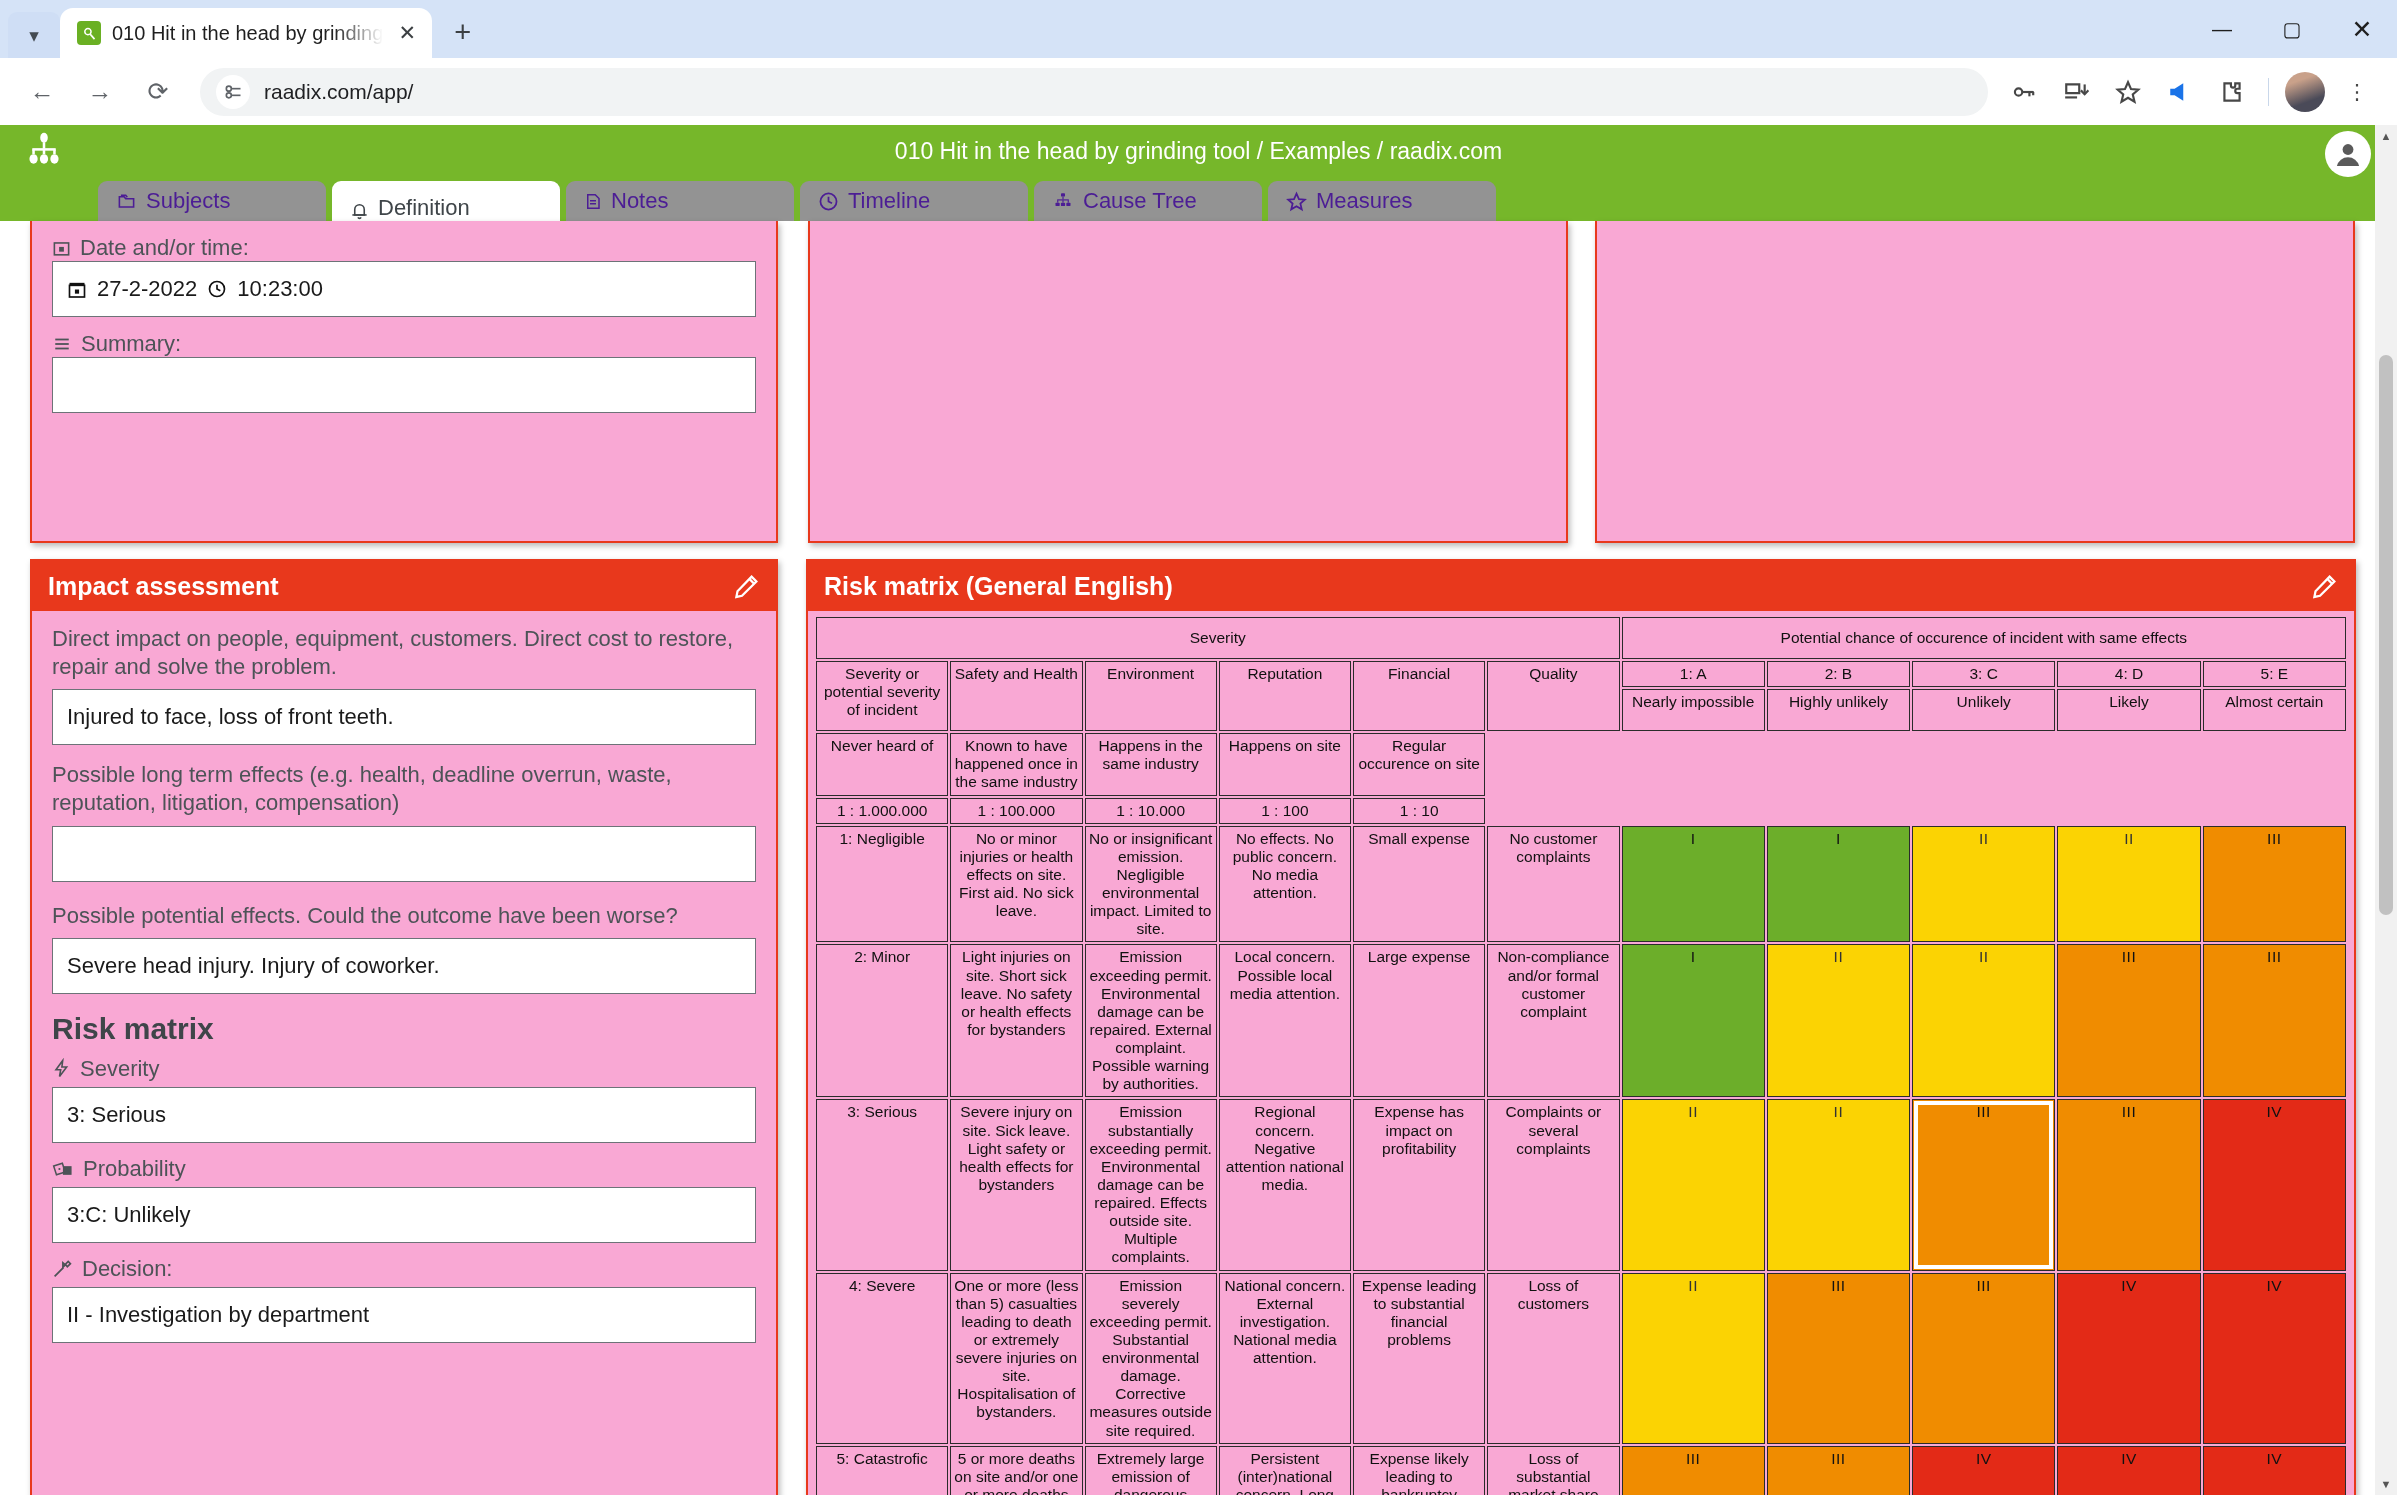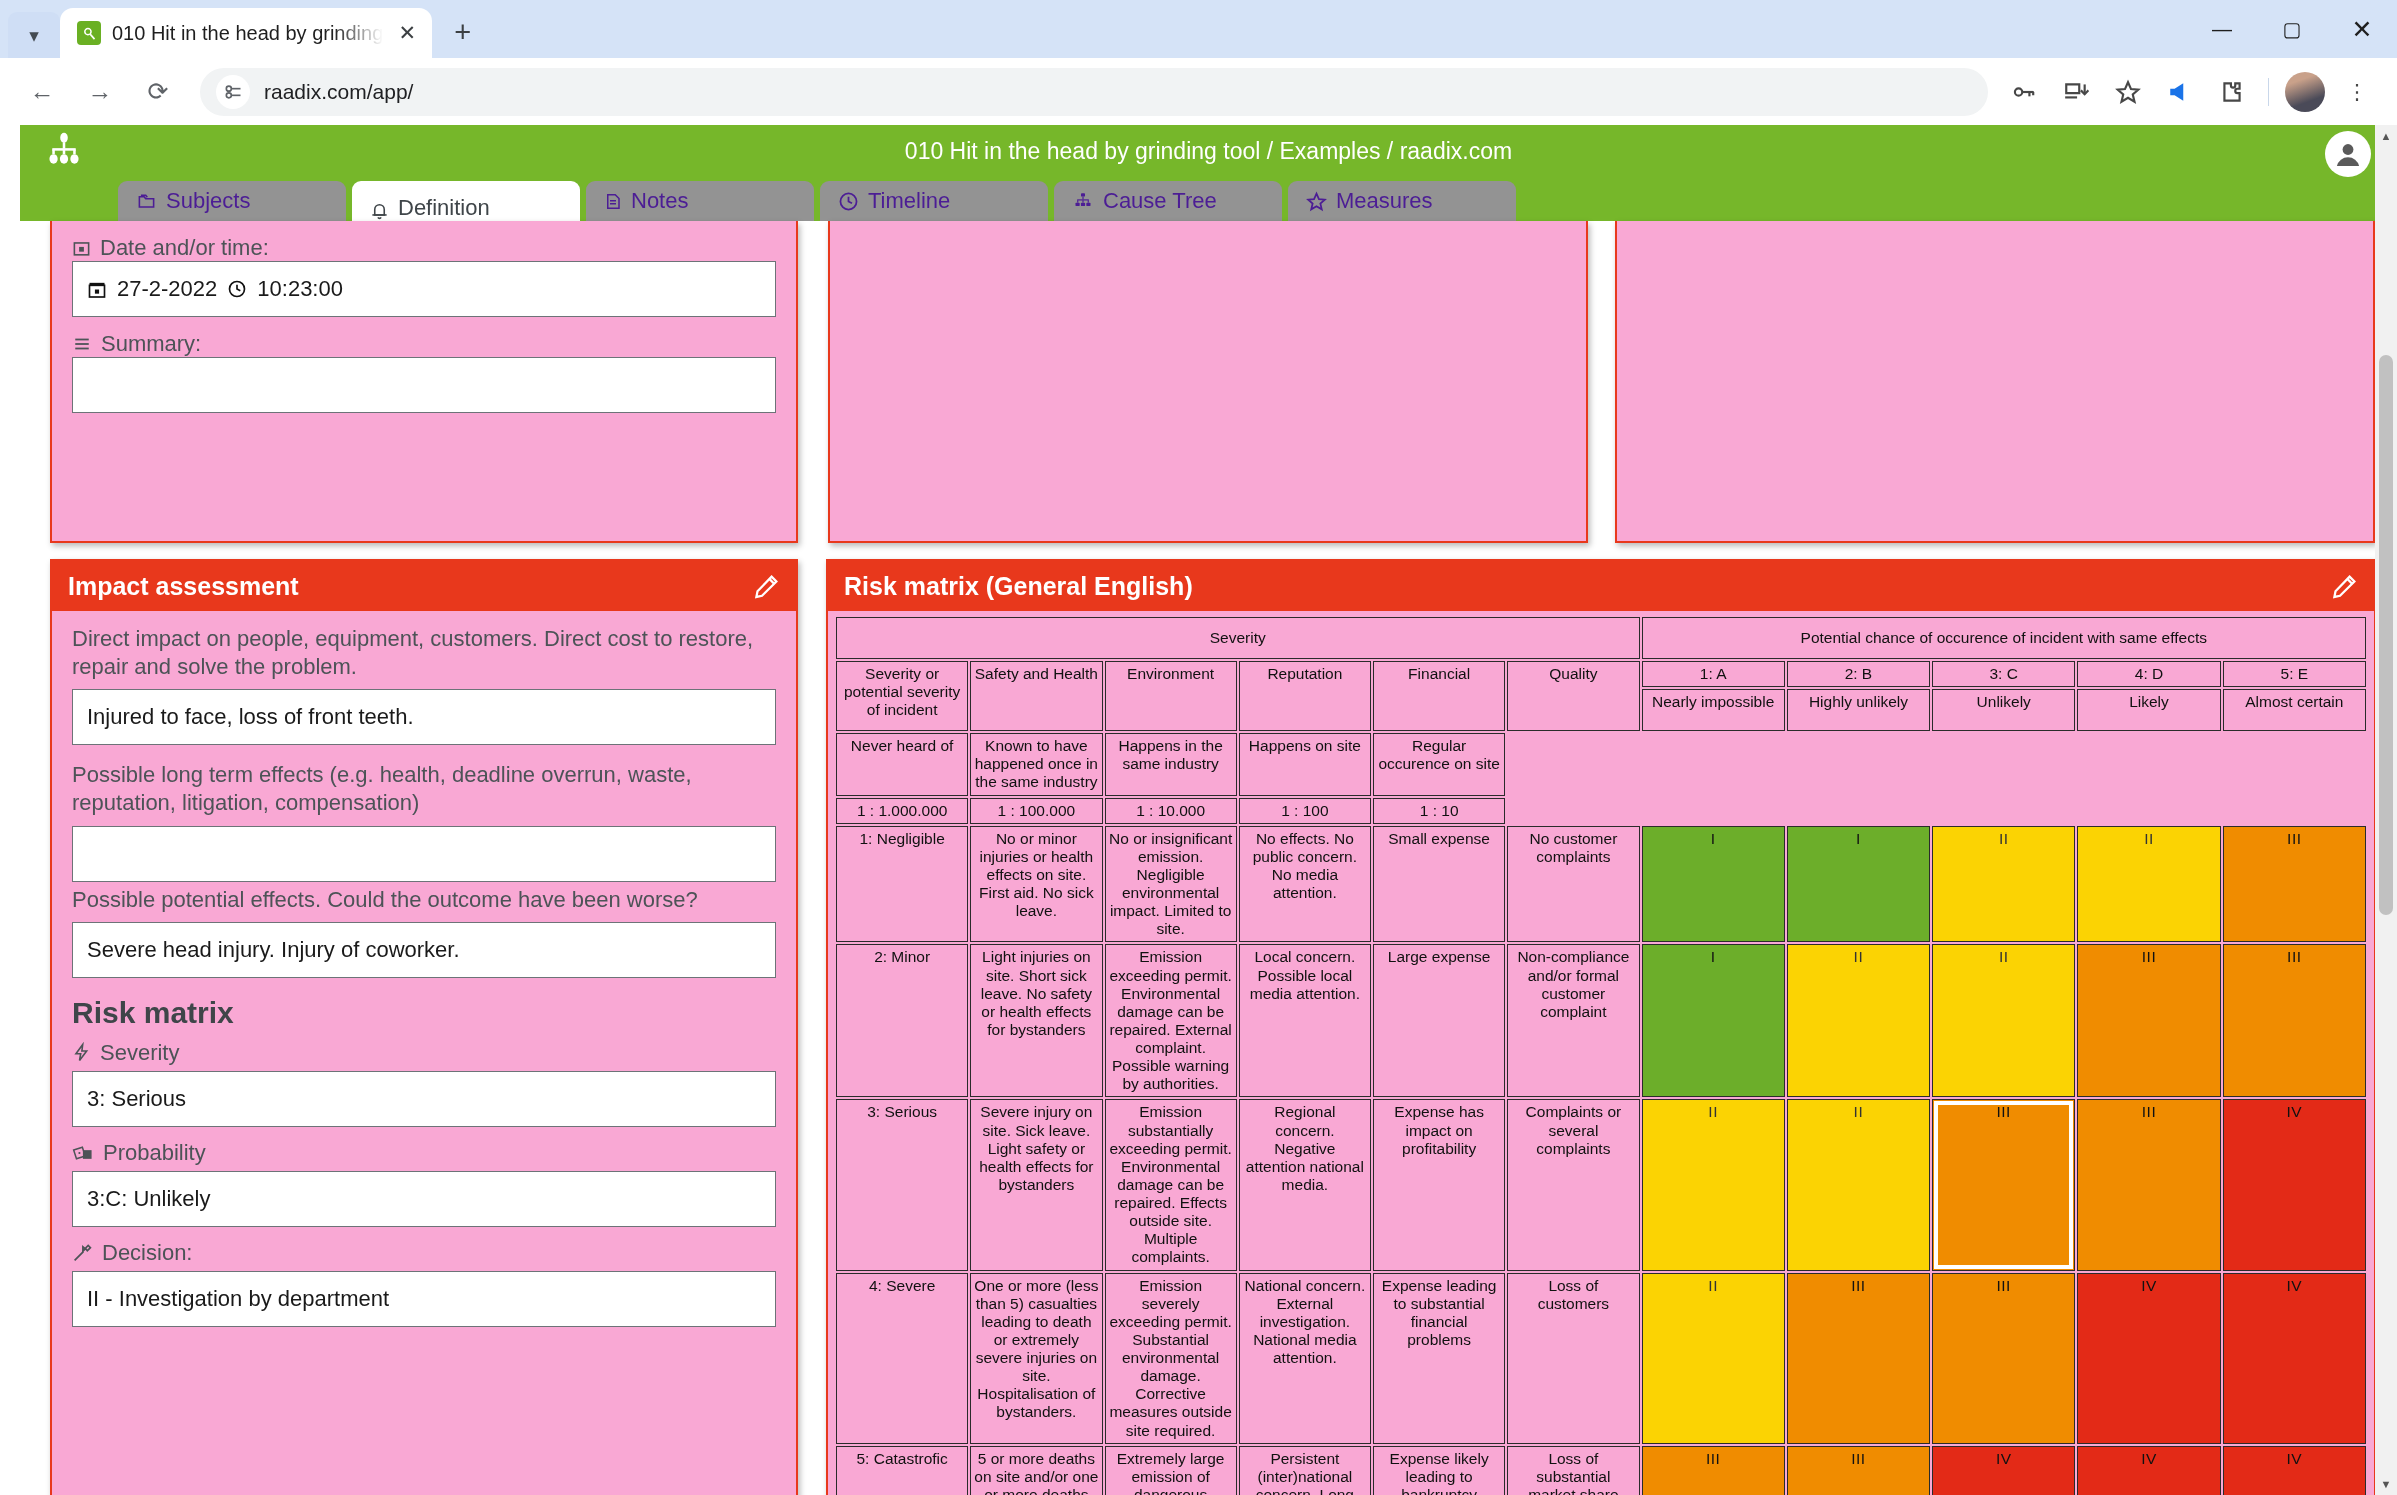--- a/index.html
+++ b/index.html
@@ -65,21 +65,21 @@
   .omni-ico { width: 48px; height: 48px; display: flex; align-items: center;
     justify-content: center; font-size: 21px; color: #474747; }
   .omni-ico.blue { color: #1a73e8; }
   .omni-sep { width: 1px; height: 28px; background: #c9d7ea; margin: 0 8px; }
   .avatar-ico { width: 40px; height: 40px; border-radius: 50%;
     background: linear-gradient(160deg,#c9a18a 25%,#4a4a58 70%);
     display: flex; align-items: center; justify-content: center; }
 
   
   .viewport { position: absolute; top: 125px; left: 0; width: 2397px; height: 1370px;
-    background: #fff; overflow: hidden; padding-left: 20px; }
+    background: #fff; overflow: hidden; }
   .app-header {
     height: 52px; background: #76b72a; position: relative;
     display: flex; align-items: center; justify-content: center;
   }
   .app-header .title { color: #fff; font-size: 23px; }
   .app-logo { position: absolute; left: 22px; top: 6px; width: 44px; height: 40px;
     display: flex; align-items: center; justify-content: center; }
   .app-user { position: absolute; right: 26px; top: 6px; width: 46px; height: 46px;
     border-radius: 50%; background: #fff; display: flex; align-items: center;
     justify-content: center; color: #76b72a; font-size: 34px; }
@@ -389,21 +389,21 @@
             </svg>
           </span>
         </div>
         <div class="form-body">
           <div class="helptext">Direct impact on people, equipment, customers. Direct cost to restore, repair and solve the problem.</div>
           <div class="txtinput">Injured to face, loss of front teeth.</div>
 
           <div class="helptext" style="margin-top:16px">Possible long term effects (e.g. health, deadline overrun, waste, reputation, litigation, compensation)</div>
           <div class="txtinput empty"></div>
 
-          <div class="helptext" style="margin-top:4px">Possible potential effects. Could the outcome have been worse?</div>
+          <div class="helptext" style="margin-top:20px">Possible potential effects. Could the outcome have been worse?</div>
           <div class="txtinput">Severe head injury. Injury of coworker.</div>
 
           <div class="sec-title">Risk matrix</div>
 
           <div class="field-label">
             <span>
               <svg width="19" height="21" viewBox="0 0 24 24" fill="none" stroke="#4d5357" stroke-width="2">
                 <polygon points="13.5,2 5,13.5 11,13.5 9.5,22 18.5,10 12.5,10"></polygon>
               </svg>
             </span>

